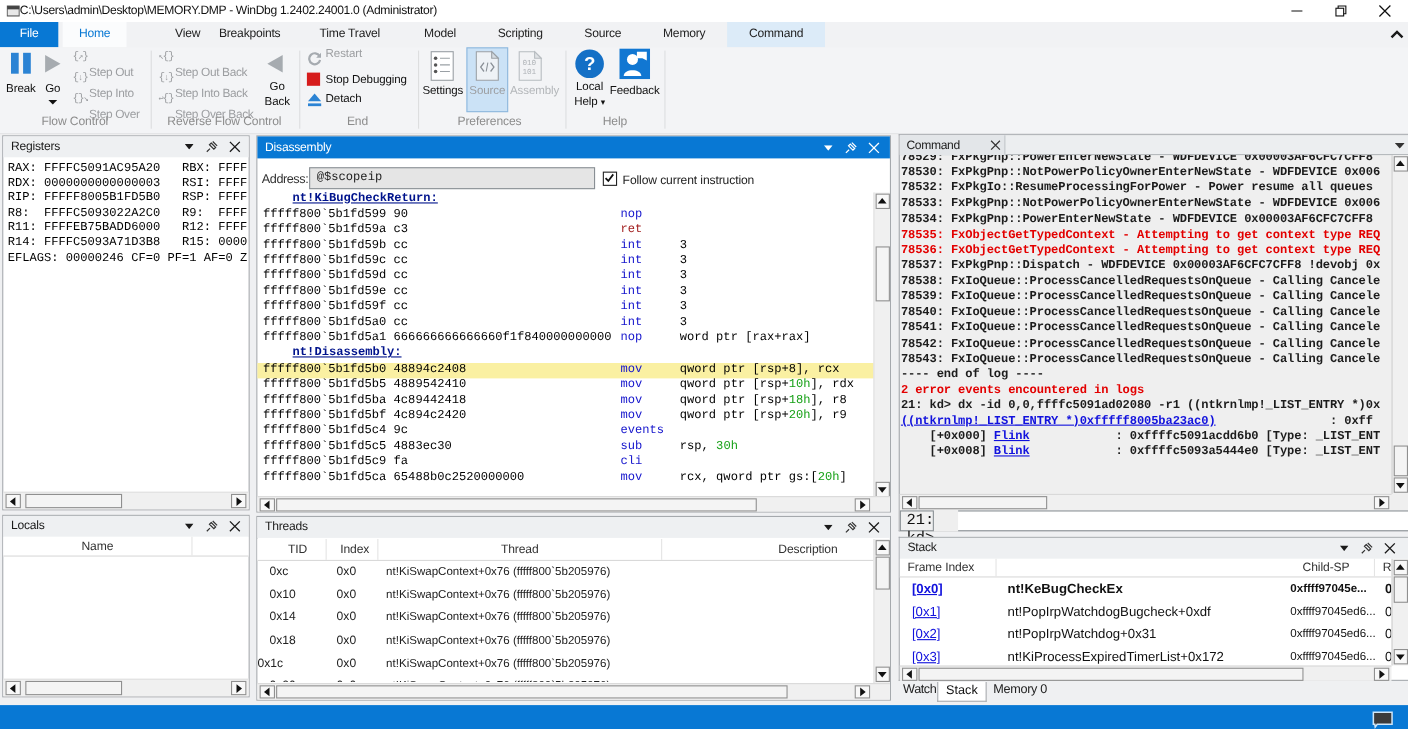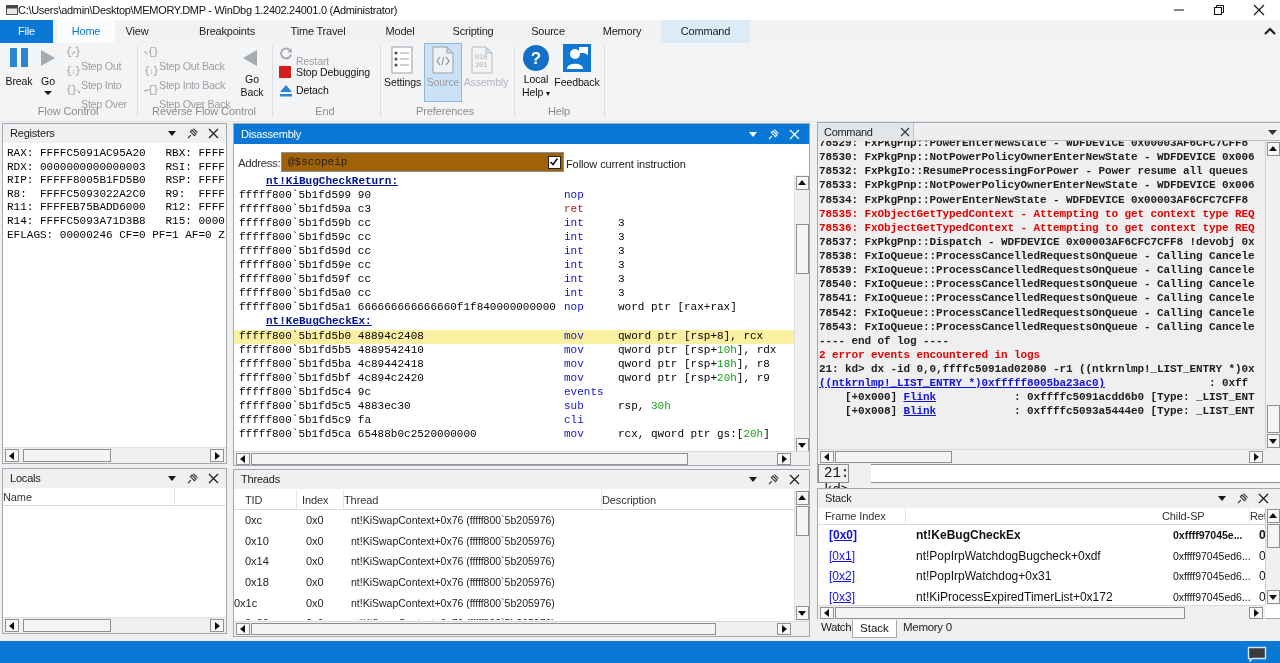--- a/index.html
+++ b/index.html
@@ -26,21 +26,21 @@
 .ptitle{position:absolute;left:0;top:0;right:0;height:19px;background:#eef0f2;font-size:11px;letter-spacing:-0.2px;color:#1a1a1a;line-height:19px;padding-left:7px}
 .ptitle.blue{background:#0878d4;color:#fff}
 .picons{position:absolute;top:0;height:19px;right:4px}
 
 .sbar{position:absolute;background:#f0f0f0}
 .sthumb{position:absolute;background:#f4f4f4;border:1px solid #8f8f8f}
 .sbtn{position:absolute;background:#f8f8f8;border:1px solid #909090;text-align:center;color:#111}
 .arr{width:0;height:0;position:absolute}
 
 .thead{position:absolute;background:#fff;border-bottom:1px solid #d9d9d9;font-size:11px;letter-spacing:-0.1px;color:#333}
-.hcell{position:absolute;top:0;height:100%;text-align:left;line-height:19px;border-right:1px solid #e4e4e4}
+.hcell{position:absolute;top:0;height:100%;text-align:center;line-height:19px;border-right:1px solid #e4e4e4}
 
 #statusbar{left:0;top:641px;width:1280px;height:22px;background:#0878d4}
 .dl{position:relative;height:14.05px;white-space:pre;padding-left:5px}
 .dm{position:absolute;left:330px;top:0}
 .do{position:absolute;left:384px;top:0}
 .dlab{font-weight:bold;color:#00138c;text-decoration:underline;margin-left:27px}
 .kb{color:#1414cc}.kc{color:#8f8f16}.kr{color:#a32121}.km{color:#e81ee8}.kg{color:#16a016}
 .cl{height:14.13px;white-space:pre}
 .red{color:#e30000}
 .blu{color:#1111dd;text-decoration:underline}
@@ -63,21 +63,21 @@
       <path d="M5.5 7.5 v-2 h7 v7 h-2" fill="none" stroke="#111"></path>
     </svg>
  <svg class="ab" style="left:1251px;top:0" width="16" height="20">
       <path d="M3 5 L13 15 M13 5 L3 15" stroke="#111" stroke-width="1.1"></path>
     </svg>
 </div>
 
 <div id="tabrow" class="ab">
  <div class="tab" style="left:0;width:53px;background:#0878d4;color:#fff">File</div>
  <div class="tab" style="left:57px;width:58px;background:#fbfcfd;color:#0878d4">Home</div>
- <div class="tab" style="left:108px;width:58px;">View</div>
+ <div class="tab" style="left:124px;width:58px;text-align:right;">View</div>
  <div class="tab" style="left:185px;width:84px;">Breakpoints</div>
  <div class="tab" style="left:276px;width:84px;">Time Travel</div>
  <div class="tab" style="left:370px;width:60px;">Model</div>
  <div class="tab" style="left:438px;width:70px;">Scripting</div>
  <div class="tab" style="left:517px;width:62px;">Source</div>
  <div class="tab" style="left:588px;width:68px;">Memory</div>
  <div class="tab" style="left:661px;width:89px;background:#dcebf8">Command</div>
  <svg class="ab" style="left:1263px;top:5px" width="14" height="12">
       <path d="M2 9 L7 4 L12 9" fill="none" stroke="#1a1a1a" stroke-width="2.2"></path>
     </svg>
@@ -122,21 +122,21 @@
     </div>
  <div class="arr" style="left:243px;top:7px;border-right:14px solid #a6abb0;border-top:8px solid transparent;border-bottom:8px solid transparent"></div>
  <div class="ab" style="left:236px;top:30px;width:32px;text-align:center;color:#111;line-height:13px">Go<br>Back</div>
  <div class="glabel" style="left:134px">Reverse Flow Control</div>
  <div class="vsep" style="left:272px"></div>
 
  <svg class="ab" style="left:279px;top:4px" width="14" height="13" viewBox="0 0 14 13">
       <path d="M11.5 4 A5 5 0 1 0 12 7.5" fill="none" stroke="#a6abb0" stroke-width="2"></path>
       <path d="M12.8 1 L12.8 5.4 L8.4 5.4 Z" fill="#a6abb0"></path>
     </svg>
- <div class="ab" style="left:296px;top:12px"><span class="gray">Restart</span></div>
+ <div class="ab" style="left:296px;top:0"><span class="gray">Restart</span></div>
  <div class="ab" style="left:279px;top:23px;width:12px;height:12px;background:#d61c1c"></div>
  <div class="ab" style="left:296px;top:23px;color:#111">Stop Debugging</div>
  <svg class="ab" style="left:279px;top:41px" width="14" height="14" viewBox="0 0 14 14">
       <path d="M7 1 L13 8 L1 8 Z" fill="#2b83d4"></path>
       <rect x="1" y="10" width="12" height="2.5" fill="#2b83d4"></rect>
     </svg>
  <div class="ab" style="left:296px;top:41px;color:#111">Detach</div>
  <div class="glabel" style="left:255px">End</div>
  <div class="vsep" style="left:380px"></div>
 
@@ -245,41 +245,41 @@
         <path d="M0 0 L8 0 L4 5 Z" fill="#fff"></path>
       </svg>
   <svg class="ab" style="left:18px;top:3px" width="13" height="13" viewBox="0 0 13 13">
         <path d="M7.4 1.6 L11.4 5.6 M6 3 L10 7 L8.4 8.6 L4.4 4.6 Z M4.9 8.1 L2 11" fill="none" stroke="#fff" stroke-width="1.1"></path>
       </svg>
   <svg class="ab" style="left:40px;top:4px" width="11" height="11">
         <path d="M1 1 L10 10 M10 1 L1 10" stroke="#fff" stroke-width="1.2"></path>
       </svg>
  </div>
  <div class="ab" style="left:4px;top:33px;font-size:11.5px;color:#333;letter-spacing:-0.4px">Address:</div>
- <div class="ab" style="left:47px;top:28px;width:283px;height:20px;border:1px solid #898f94;background:#a16207">
+ <div class="ab" style="left:47px;top:28px;width:260px;height:20px;border:1px solid #898f94;background:#e5e5e5">
   <div class="mono ab" style="left:6px;top:3px;font-size:11px;color:#222">@$scopeip</div>
  </div>
  <div class="ab" style="left:314px;top:32px;width:13px;height:13px;border:1.5px solid #222;background:#fff">
   <svg class="ab" style="left:0;top:0" width="10" height="10">
         <path d="M1.5 5 L4 7.5 L8.5 1.5" fill="none" stroke="#111" stroke-width="1.6"></path>
       </svg>
  </div>
  <div class="ab" style="left:332px;top:34px;font-size:11px;letter-spacing:-0.1px;color:#222">Follow current instruction</div>
  <div class="ab mono" id="disasm" style="left:0;top:51px;width:562px;height:278px;font-size:11px;color:#000">
 <div class="dl"><span class="dlab">nt!KiBugCheckReturn:</span></div>
 <div class="dl">fffff800`5b1fd599 90<span class="dm kb">nop</span></div>
 <div class="dl">fffff800`5b1fd59a c3<span class="dm kr">ret</span></div>
 <div class="dl">fffff800`5b1fd59b cc<span class="dm kb">int</span><span class="do">3</span></div>
 <div class="dl">fffff800`5b1fd59c cc<span class="dm kb">int</span><span class="do">3</span></div>
 <div class="dl">fffff800`5b1fd59d cc<span class="dm kb">int</span><span class="do">3</span></div>
 <div class="dl">fffff800`5b1fd59e cc<span class="dm kb">int</span><span class="do">3</span></div>
 <div class="dl">fffff800`5b1fd59f cc<span class="dm kb">int</span><span class="do">3</span></div>
 <div class="dl">fffff800`5b1fd5a0 cc<span class="dm kb">int</span><span class="do">3</span></div>
 <div class="dl">fffff800`5b1fd5a1 666666666666660f1f840000000000<span class="dm kb">nop</span><span class="do">word ptr [rax+rax]</span></div>
-<div class="dl"><span class="dlab">nt!KeBugCheckEx:</span></div>
+<div class="dl"><span class="dlab">nt!Disassembly:</span></div>
 <div class="dl" style="background:#faf0a2">fffff800`5b1fd5b0 48894c2408<span class="dm kb">mov</span><span class="do">qword ptr [rsp+8], rcx</span></div>
 <div class="dl">fffff800`5b1fd5b5 4889542410<span class="dm kb">mov</span><span class="do">qword ptr [rsp+<span class="kg">10h</span>], rdx</span></div>
 <div class="dl">fffff800`5b1fd5ba 4c89442418<span class="dm kb">mov</span><span class="do">qword ptr [rsp+<span class="kg">18h</span>], r8</span></div>
 <div class="dl">fffff800`5b1fd5bf 4c894c2420<span class="dm kb">mov</span><span class="do">qword ptr [rsp+<span class="kg">20h</span>], r9</span></div>
 <div class="dl">fffff800`5b1fd5c4 9c<span class="dm kb">events</span></div>
 <div class="dl">fffff800`5b1fd5c5 4883ec30<span class="dm kb">sub</span><span class="do">rsp, <span class="kg">30h</span></span></div>
 <div class="dl">fffff800`5b1fd5c9 fa<span class="dm kb">cli</span></div>
 <div class="dl">fffff800`5b1fd5ca 65488b0c2520000000<span class="dm kb">mov</span><span class="do">rcx, qword ptr gs:[<span class="kg">20h</span>]</span></div>
 </div>
 

